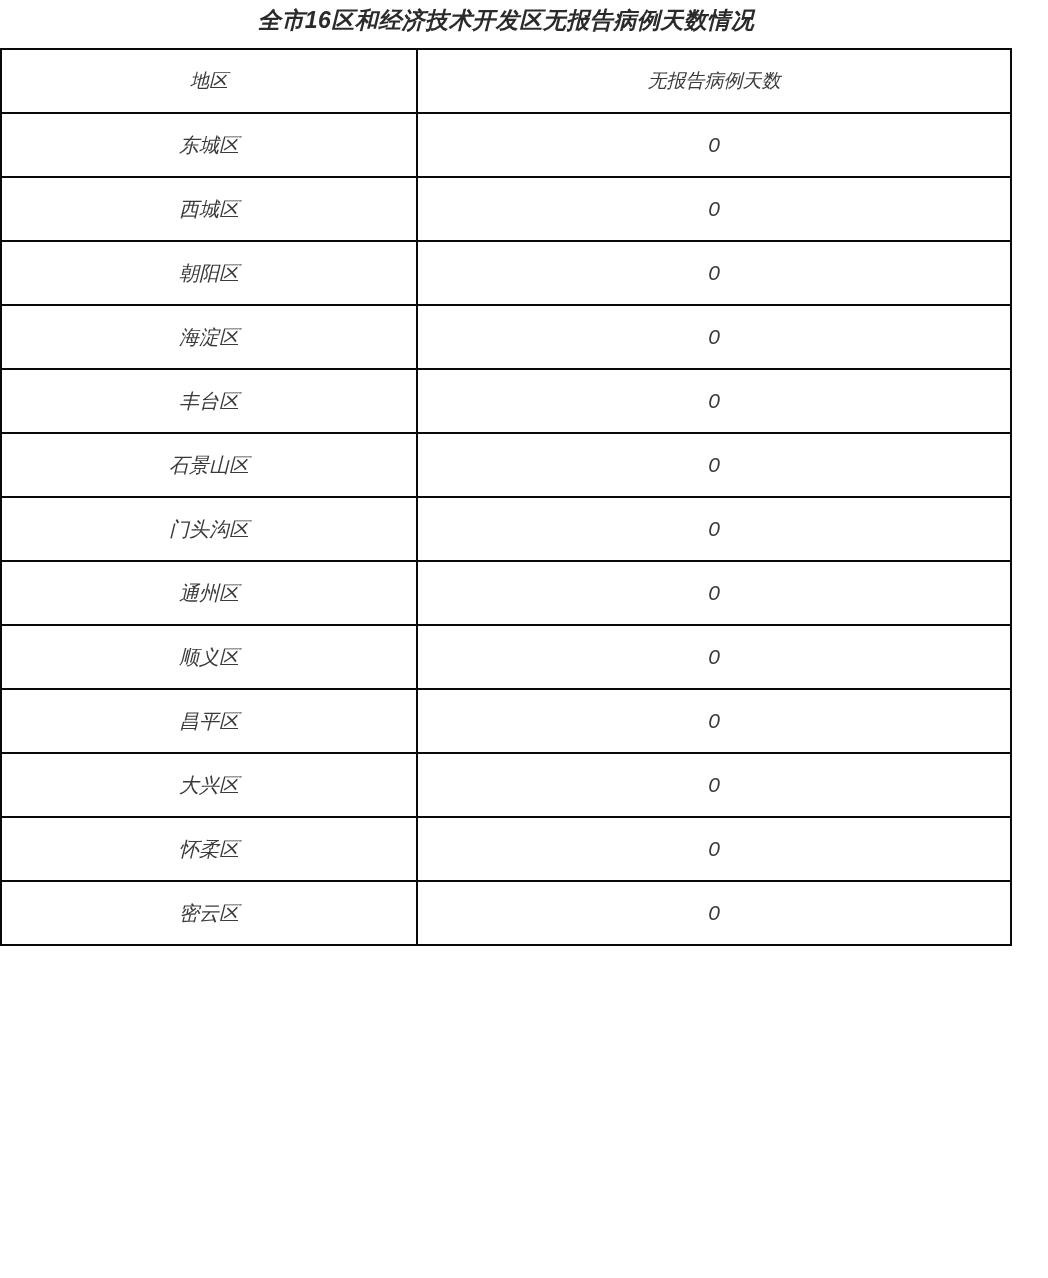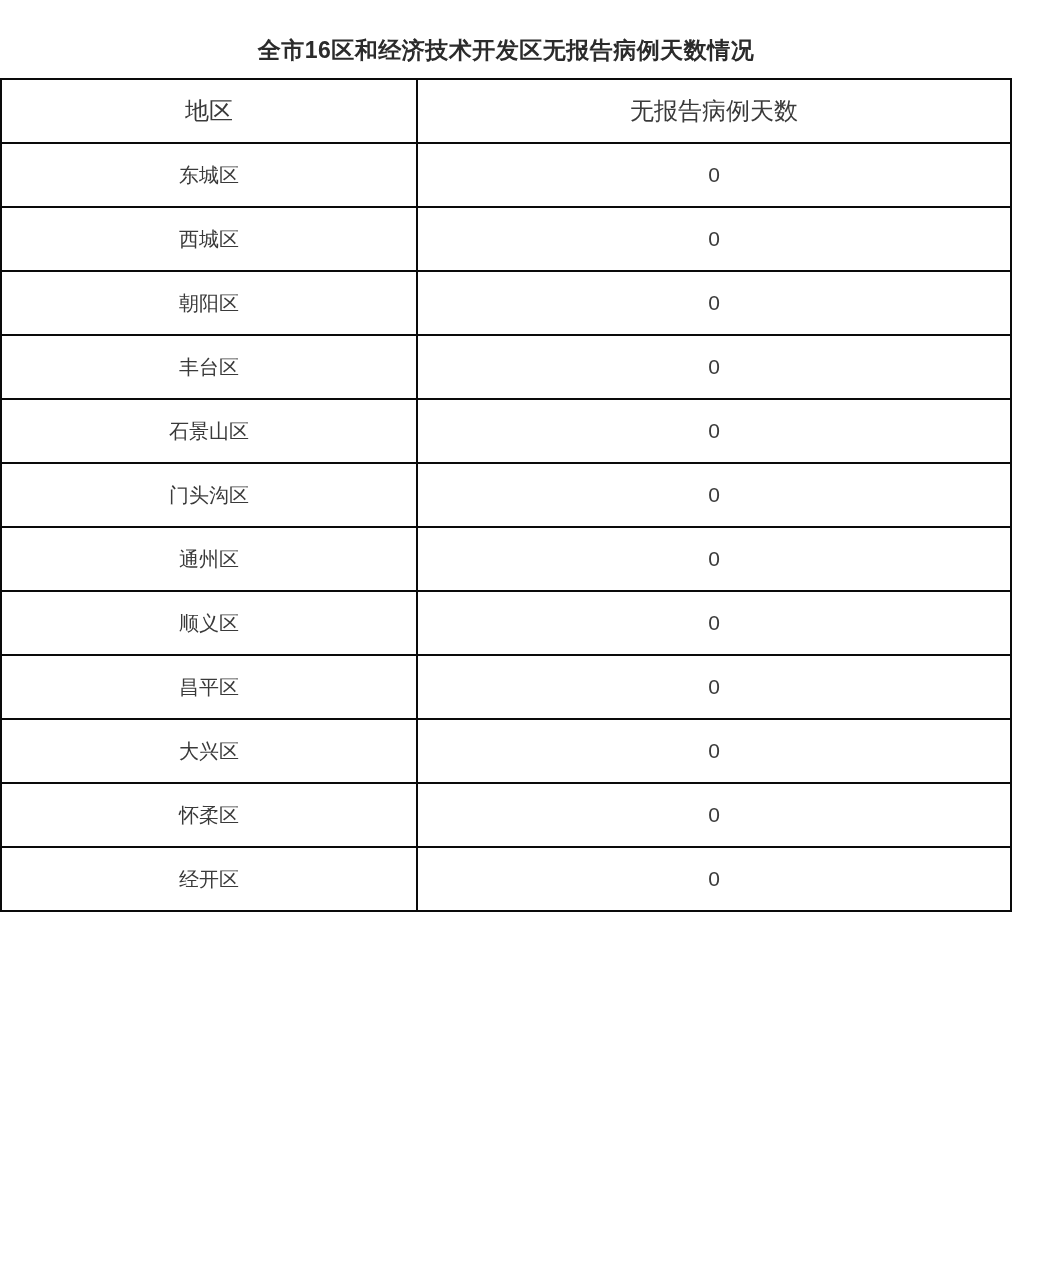--- a/index.html
+++ b/index.html
@@ -10,21 +10,22 @@
   body {
     width: 1048px;
     height: 1278px;
     font-family: "Liberation Sans", "DejaVu Sans", sans-serif;
     overflow: hidden;
   }
   .page {
     width: 864px;
     height: 1278px;
     box-sizing: border-box;
-    padding-top: 36px;
+    padding-top: 6px;
+    font-style: italic;
   }
   .title {
     width: 1012px;
     margin: 0 auto 14px auto;
     text-align: center;
     font-size: 23px;
     font-weight: bold;
     color: #2b2b2b;
     letter-spacing: 0.5px;
     line-height: 28px;
@@ -41,21 +42,21 @@
     border: 2px solid #0a0a0a;
     height: 62px;
     padding: 0;
     text-align: center;
     vertical-align: middle;
     font-weight: normal;
     color: #3a3a3a;
     background: #ffffff;
   }
   table.data-table th {
-    font-size: 24px;
+    font-size: 19px;
   }
   table.data-table td.district-cell {
     font-size: 20px;
   }
   table.data-table td.days-cell {
     font-size: 21px;
   }
   col.col-district { width: 41.2%; }
   col.col-days { width: 58.8%; }
 </style>
@@ -83,20 +84,24 @@
         </tr>
         <tr>
           <td class="district-cell">西城区</td>
           <td class="days-cell">0</td>
         </tr>
         <tr>
           <td class="district-cell">朝阳区</td>
           <td class="days-cell">0</td>
         </tr>
         <tr>
+          <td class="district-cell">海淀区</td>
+          <td class="days-cell">0</td>
+        </tr>
+        <tr>
           <td class="district-cell">丰台区</td>
           <td class="days-cell">0</td>
         </tr>
         <tr>
           <td class="district-cell">石景山区</td>
           <td class="days-cell">0</td>
         </tr>
         <tr>
           <td class="district-cell">门头沟区</td>
           <td class="days-cell">0</td>
@@ -115,18 +120,18 @@
         </tr>
         <tr>
           <td class="district-cell">大兴区</td>
           <td class="days-cell">0</td>
         </tr>
         <tr>
           <td class="district-cell">怀柔区</td>
           <td class="days-cell">0</td>
         </tr>
         <tr>
-          <td class="district-cell">经开区</td>
+          <td class="district-cell">密云区</td>
           <td class="days-cell">0</td>
         </tr>
       </tbody>
   </table>
 </div>
 
 </body></html>

